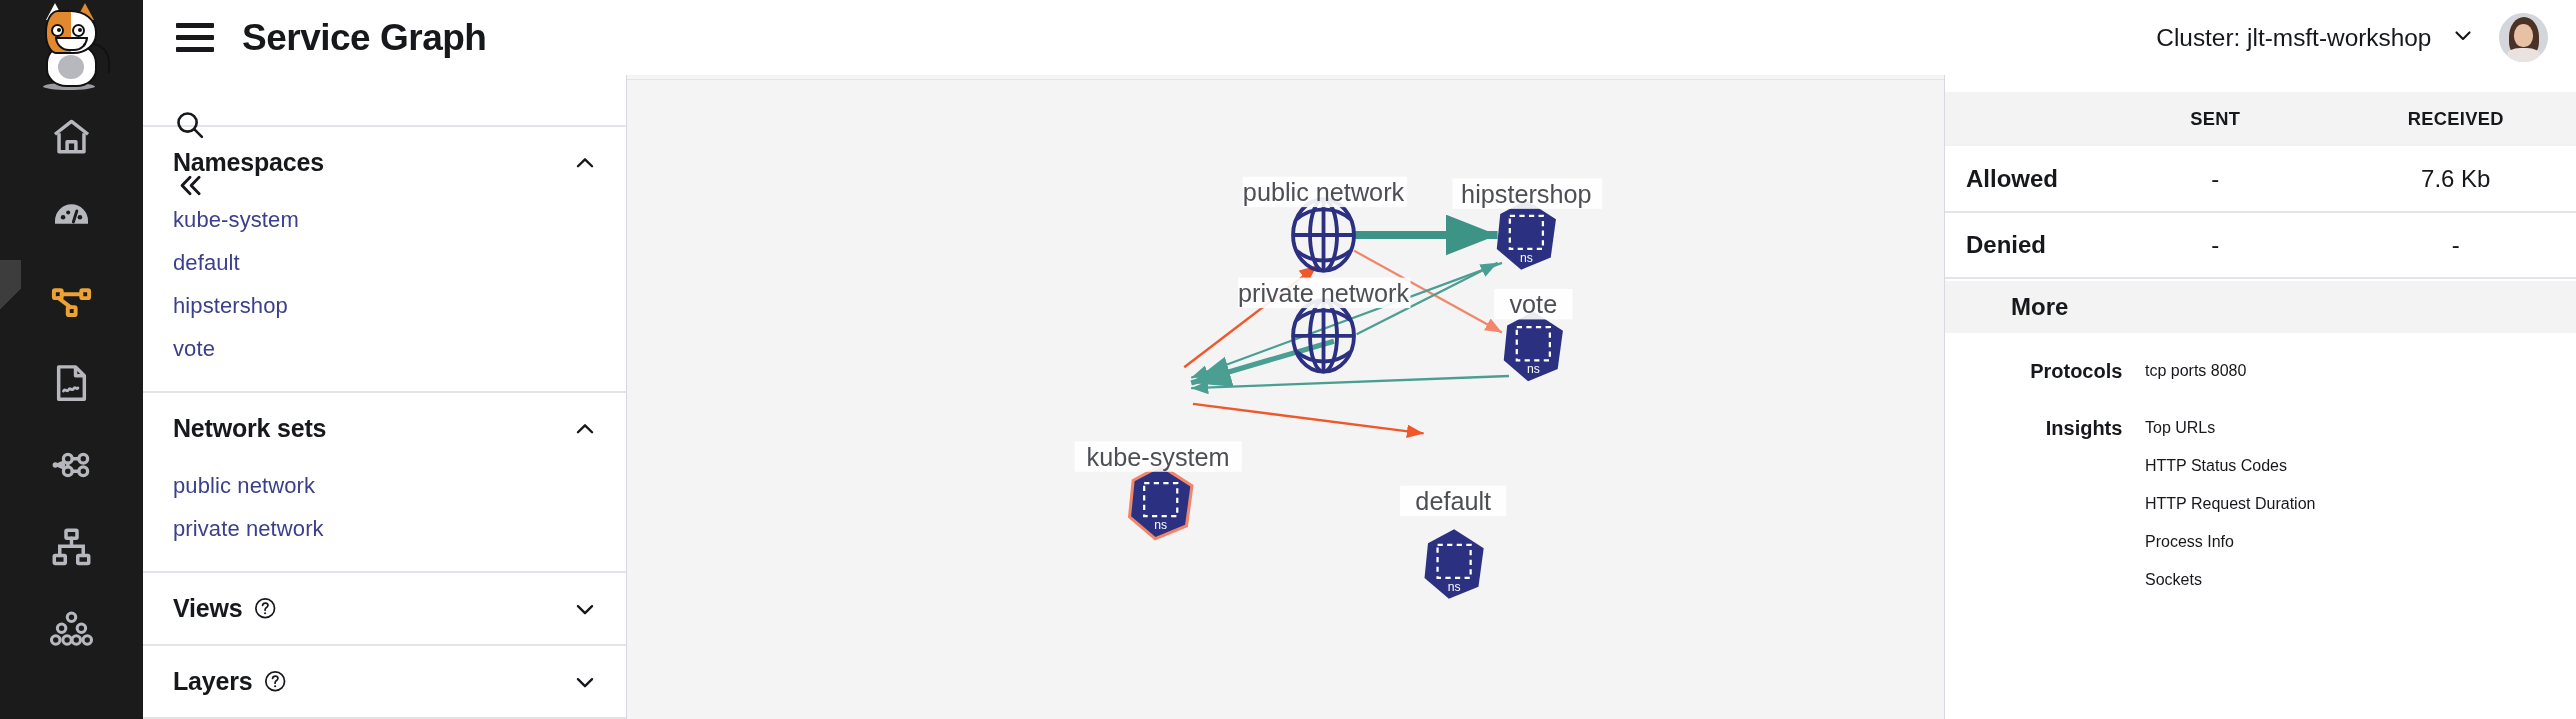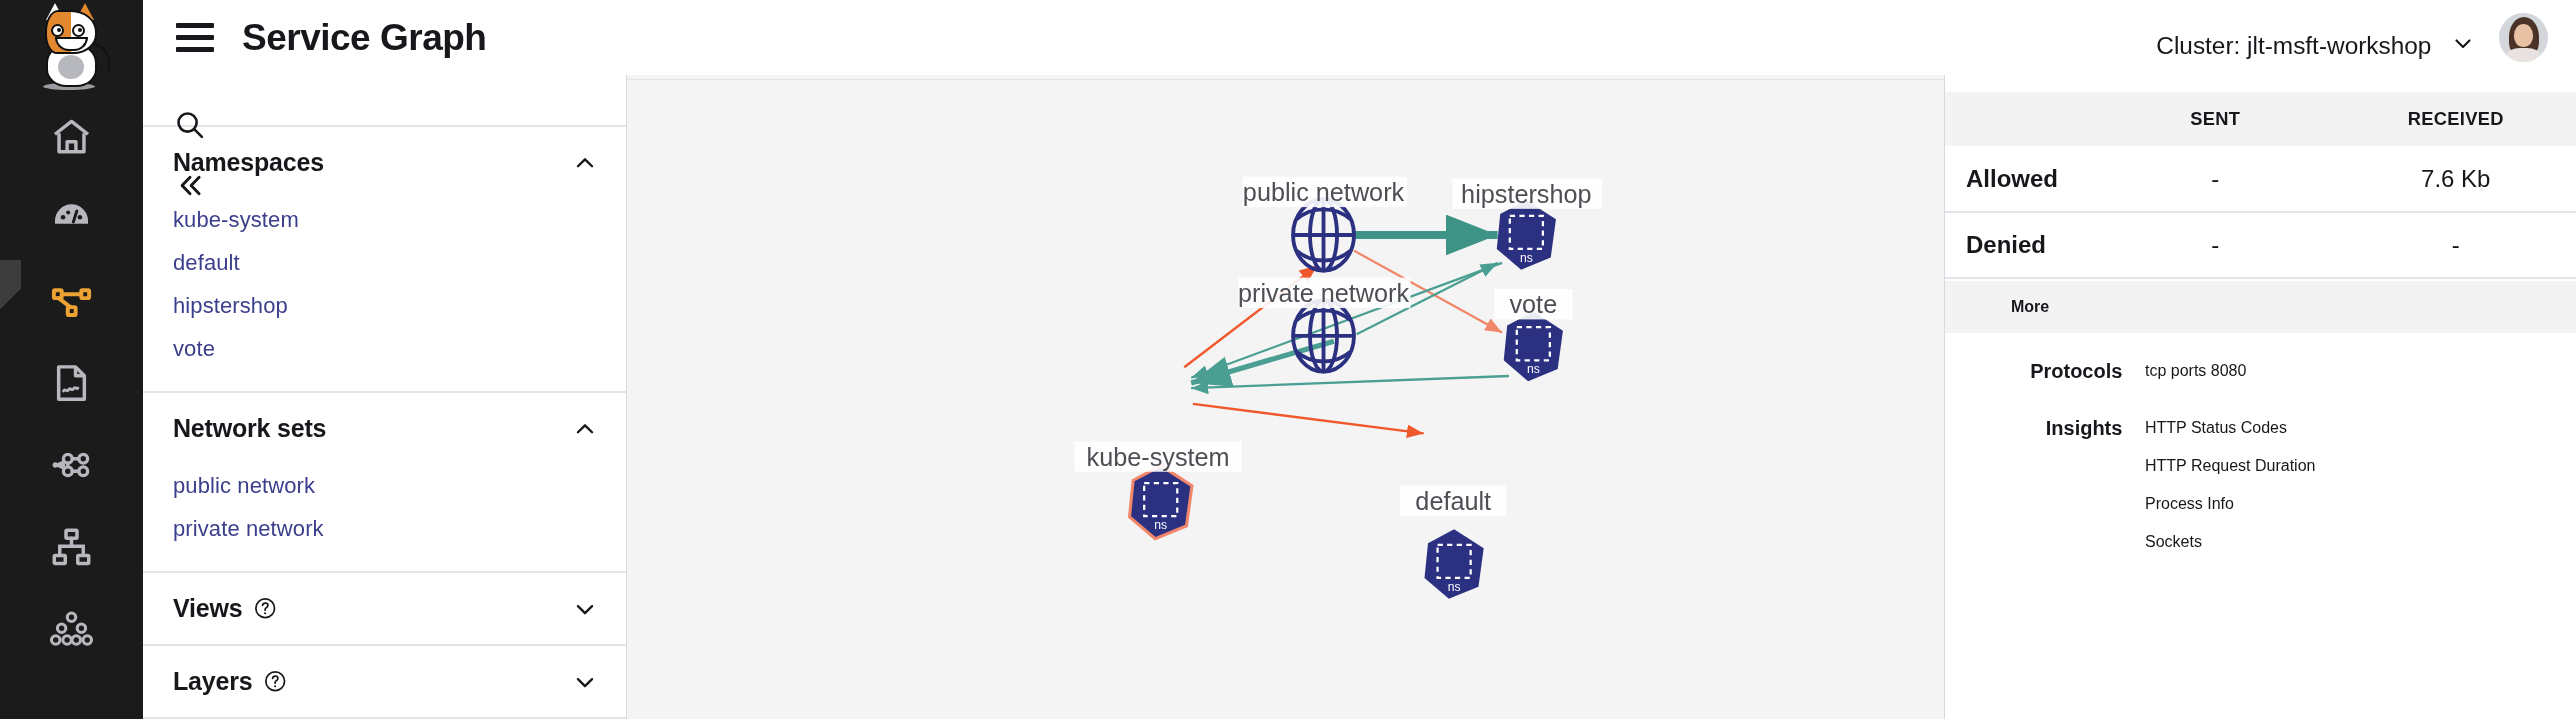--- a/index.html
+++ b/index.html
@@ -173,21 +173,21 @@
   }
   table.det th.blank { width: 150px; }
   table.det td {
     font-size: 24px; color: #17181c; height: 66px; text-align: center;
     border-bottom: 2.6px solid #e2e4e9;
   }
   table.det td.rowhdr { font-weight: bold; text-align: left; padding-left: 21px; }
 
   .more-bar {
     background: #f3f3f4; height: 52px; display: flex; align-items: center;
-    padding-left: 66px; font-size: 16px; font-weight: bold; color: #17181c;
+    padding-left: 66px; font-size: 24px; font-weight: bold; color: #17181c;
     margin-top: 1.7px;
   }
   .kv { display: flex; padding: 19px 0 0 0; }
   .kv .k {
     width: 200px; flex: 0 0 200px; text-align: right; padding-right: 22.6px;
     font-size: 20px; font-weight: bold; color: #17181c; line-height: 38px;
   }
   .kv .v { font-size: 16px; color: #17181c; line-height: 38px; }
   .kv .v div { line-height: 38px; }
   .kv .v .link { cursor: pointer; }
@@ -197,21 +197,21 @@
     position: absolute; left: 143px; top: 0; width: 2433px; height: 75px;
     background: #ffffff; display: flex; align-items: center;
     padding: 0 28px 0 33px; z-index: 20;
   }
   .burger { display: flex; flex-direction: column; gap: 7.8px; cursor: pointer; width: 38px; }
   .burger span { display: block; height: 4.4px; background: #17181c; border-radius: 0.9px; }
   .app-title {
     font-size: 37px; font-weight: bold; color: #17181c;
     margin-left: 28px; letter-spacing: -0.5px;
   }
-  .topbar-right { margin-left: auto; display: flex; align-items: flex-end; gap: 22.6px; }
+  .topbar-right { margin-left: auto; display: flex; align-items: center; gap: 22.6px; }
   .cluster-sel {
     display: flex; align-items: center; gap: 19px;
     font-size: 24.4px; color: #17181c; cursor: pointer;
   }
   .avatar {
     width: 49px; height: 49px; border-radius: 50%; overflow: hidden;
     position: relative; background: #d3d6da; cursor: pointer; flex: 0 0 49px;
   }
   .avatar .hair {
     position: absolute; left: 9.6px; top: 3.5px; width: 30px; height: 40px;
@@ -552,20 +552,21 @@
     <div class="kv">
       <div class="k">Protocols</div>
       <div class="v">
         <div>tcp ports 8080</div>
       </div>
     </div>
 
     <div class="kv">
       <div class="k">Insights</div>
       <div class="v">
+        <div class="link">Top URLs</div>
         <div class="link">HTTP Status Codes</div>
         <div class="link">HTTP Request Duration</div>
         <div class="link">Process Info</div>
         <div class="link">Sockets</div>
       </div>
     </div>
   </div>
 
   <div class="topbar">
     <span class="burger">

